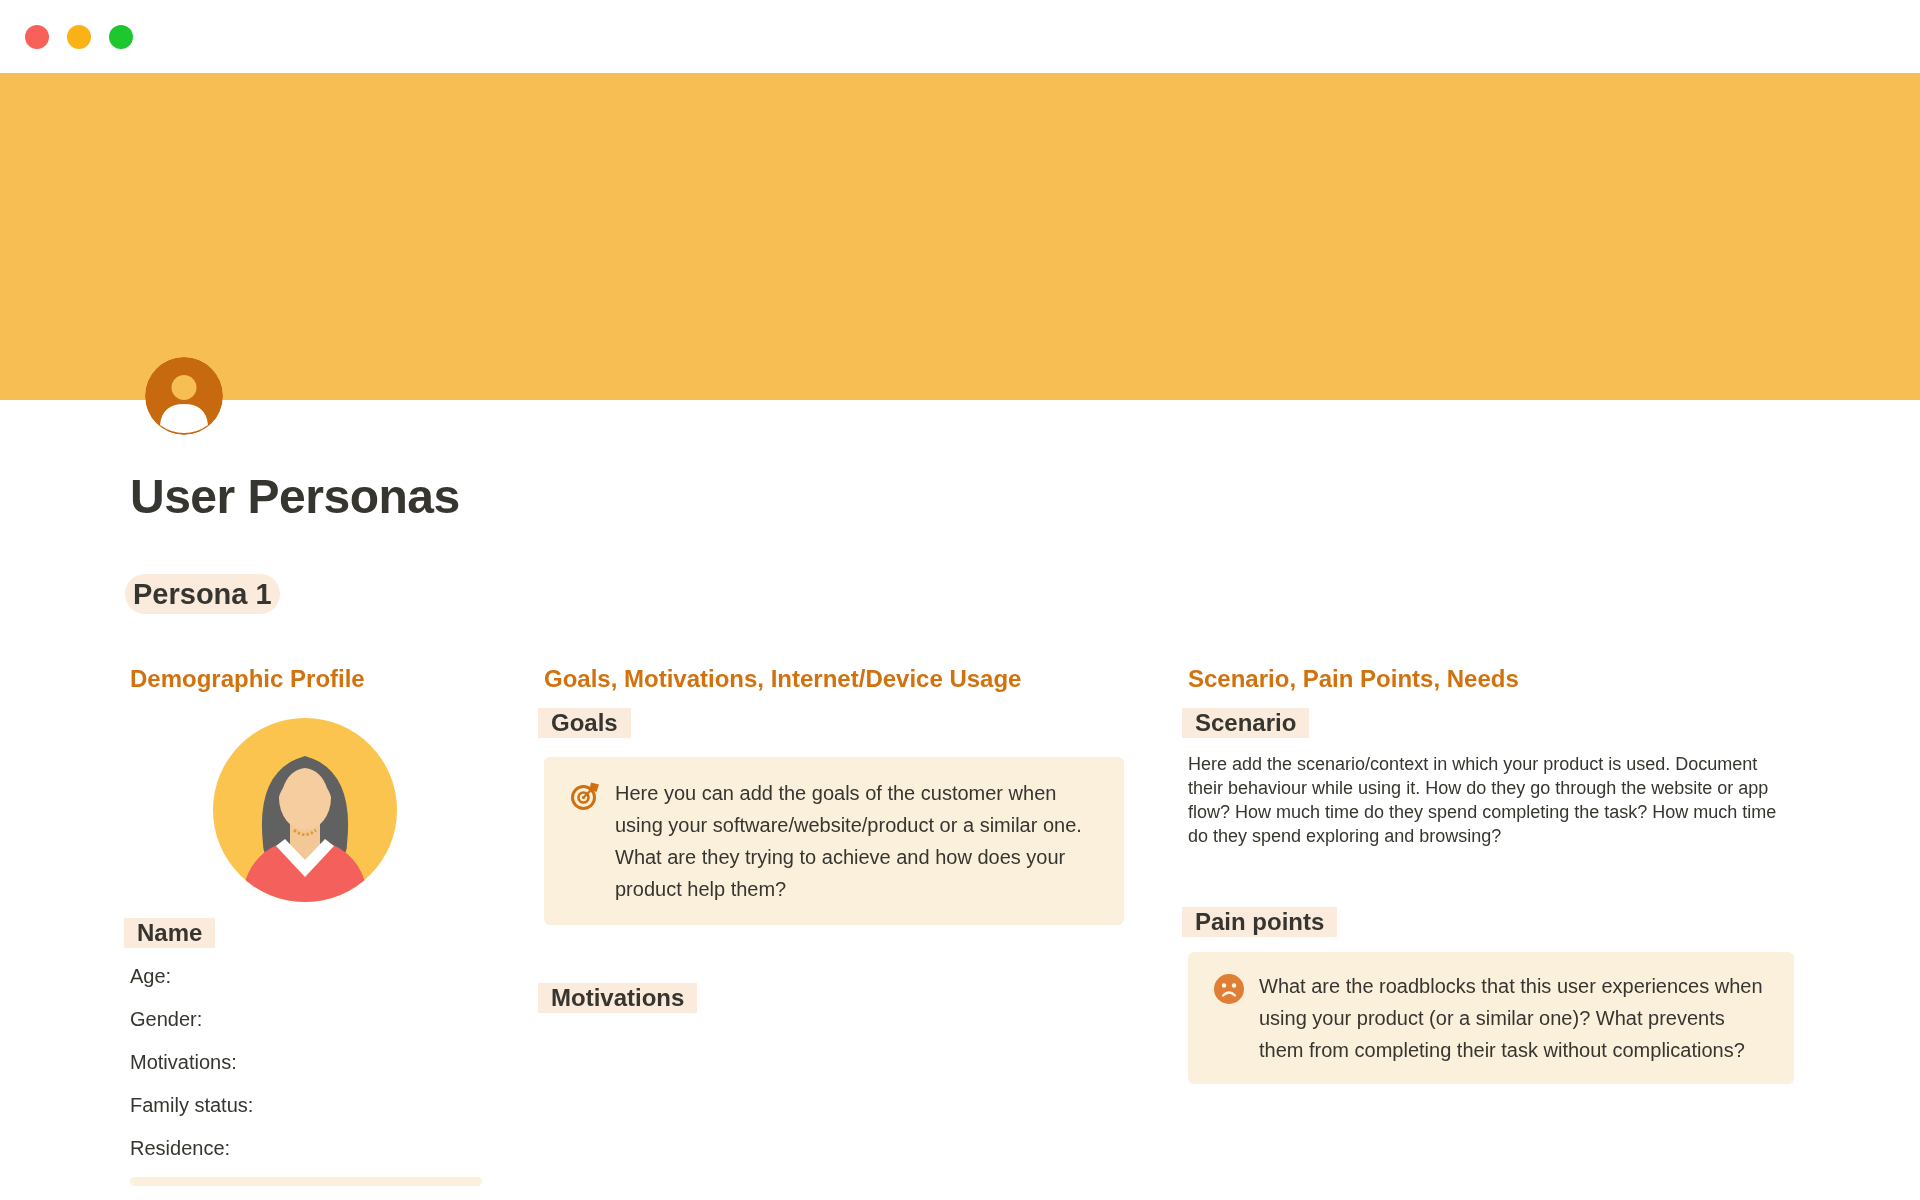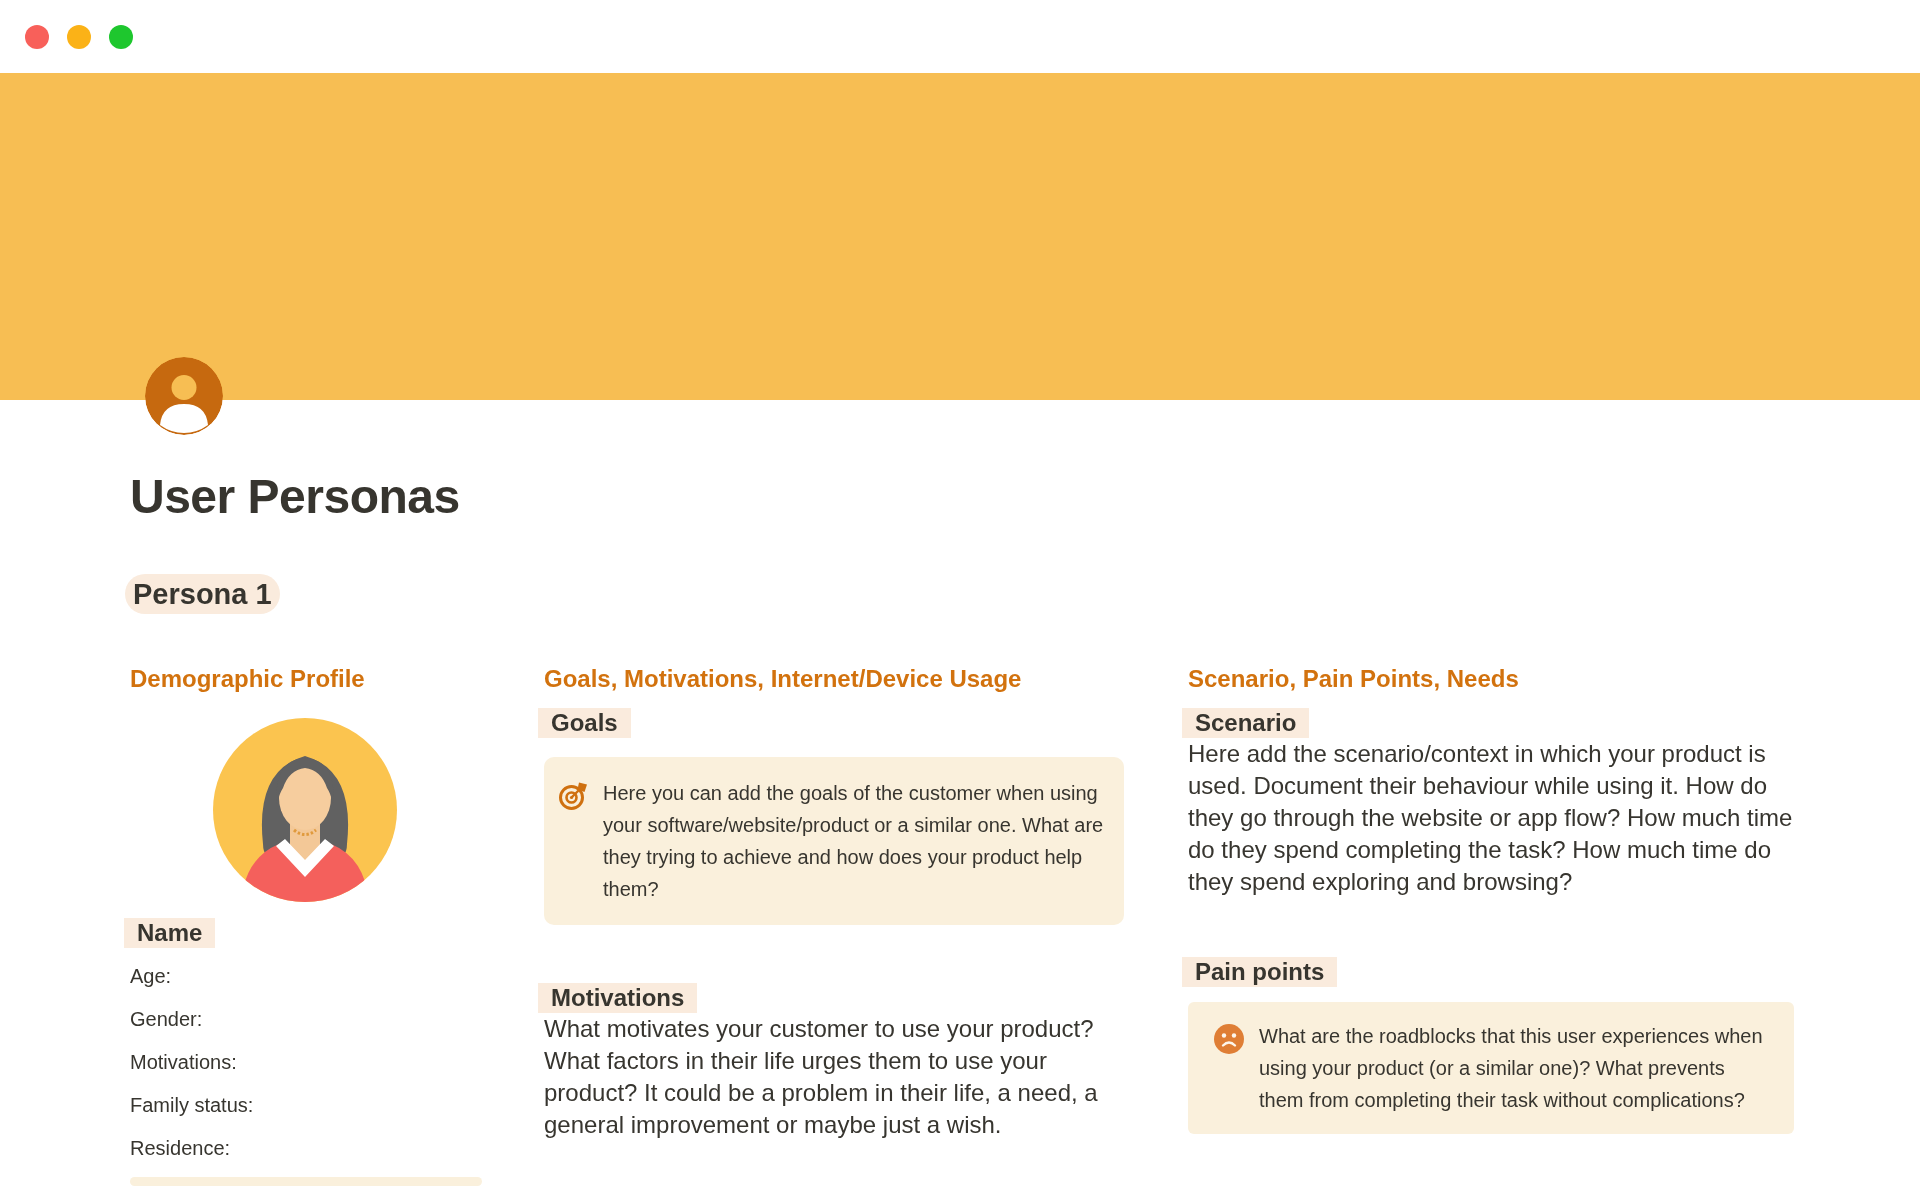--- a/index.html
+++ b/index.html
@@ -39,26 +39,26 @@
   .col3{width:606px;flex:none;}
   .colhead{font-size:24px;line-height:34px;font-weight:700;color:var(--accent);margin-bottom:0;}
 
   .sub{display:inline-block;font-size:24px;line-height:30px;font-weight:700;
        background:var(--highlight);padding:0 13px;margin-left:-6px;}
   .sub-goals,.sub-scenario{margin-top:12px;}
   .sub-motivations{margin-top:58px;}
   .sub-pain{margin-top:59px;}
   .sub-name{margin-top:16px;}
 
-  .para{font-size:24px;line-height:32px;color:var(--text);}
+  .para{font-size:18px;line-height:24px;margin-top:14px;color:var(--text);}
 
   .callout{background:var(--callout);border-radius:6px;display:flex;gap:15px;align-items:flex-start;margin-top:19px;}
   .callout .ico{flex:none;margin-top:4px;}
   .callout .ctext{font-size:20px;line-height:32px;}
-  .callout-goals{padding:20px 14px;border-radius:10px;}
+  .callout-goals{padding:20px 26px;}
   .callout-pain{padding:18px 26px;margin-top:15px;}
 
   .avatar{width:184px;height:184px;margin:22px auto 0;}
   .fields{list-style:none;margin-top:14px;}
   .fields li{font-size:20px;line-height:28px;margin-bottom:15px;}
   .sliver{width:352px;height:9px;border-radius:5px;background:var(--callout);margin-top:12px;}
 </style>
 </head>
 <body>
 
@@ -136,21 +136,20 @@
             <circle cx="13.5" cy="16.5" r="5" fill="none" stroke="#CF700F" stroke-width="2.6"></circle>
             <circle cx="13.5" cy="16.5" r="1.6" fill="#CF700F"></circle>
             <path d="M13.5 16.5 L23.5 6.5" stroke="#CF700F" stroke-width="2.4"></path>
             <path d="M21 1.5 L29 3.5 L26.5 11 L19.5 8.5 Z" fill="#CF700F"></path>
           </svg>
         </span>
         <div class="ctext">Here you can add the goals of the customer when using your software/website/product or a similar one. What are they trying to achieve and how does your product help them?</div>
       </div>
 
       <div class="sub sub-motivations">Motivations</div>
-      <p class="para">What motivates your customer to use your product? What factors in their life urges them to use your product? It could be a problem in their life, a need, a general improvement or maybe just a wish.</p>
     </section>
 
     <section class="col3">
       <h3 class="colhead">Scenario, Pain Points, Needs</h3>
 
       <div class="sub sub-scenario">Scenario</div>
       <p class="para">Here add the scenario/context in which your product is used. Document their behaviour while using it. How do they go through the website or app flow? How much time do they spend completing the task? How much time do they spend exploring and browsing?</p>
 
       <div class="sub sub-pain">Pain points</div>
       <div class="callout callout-pain">

